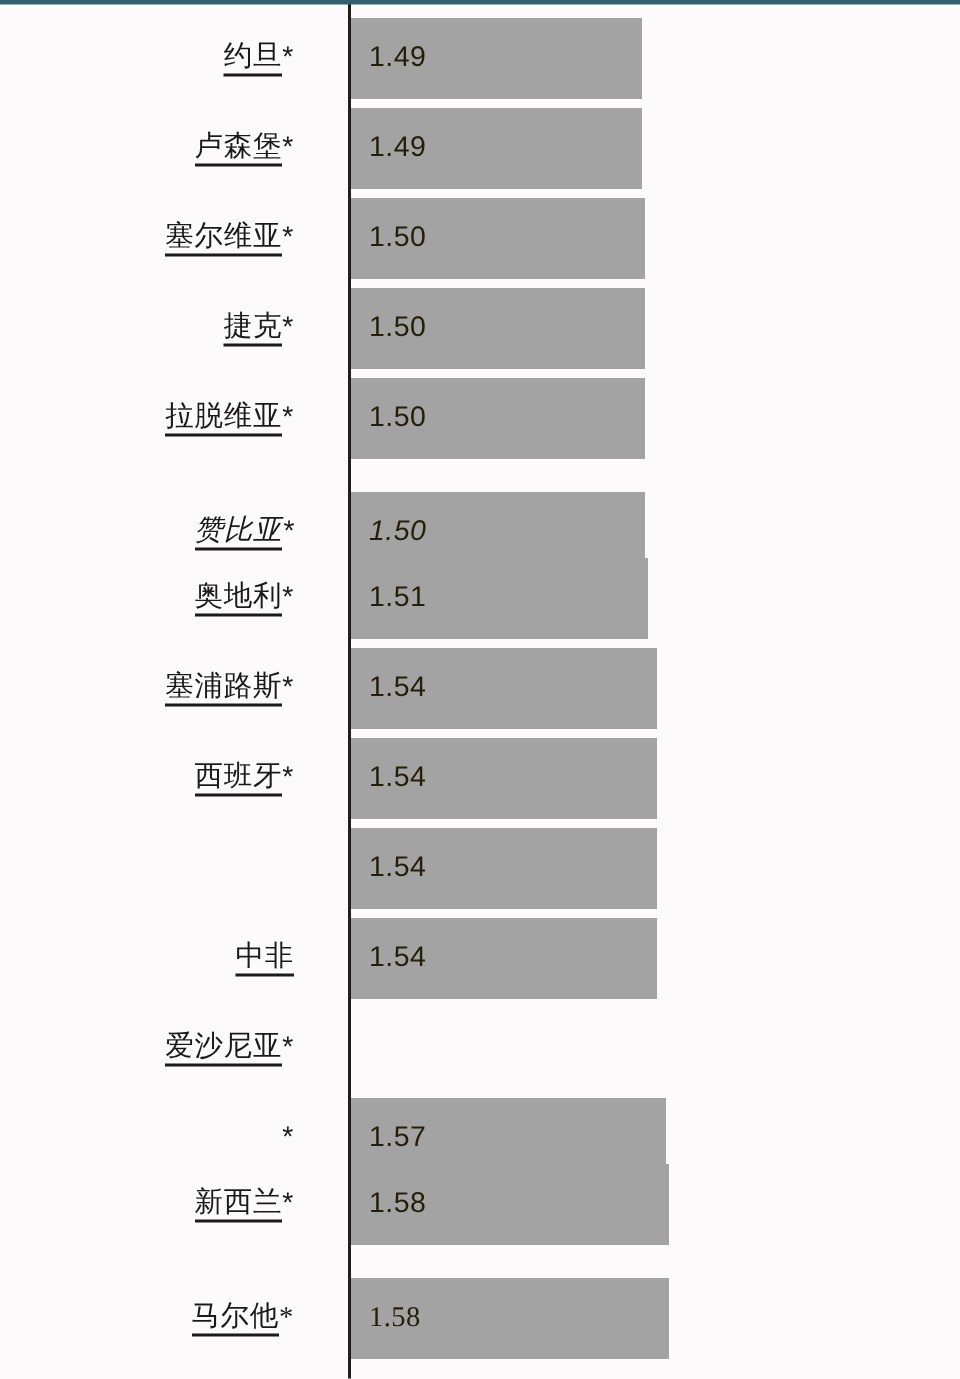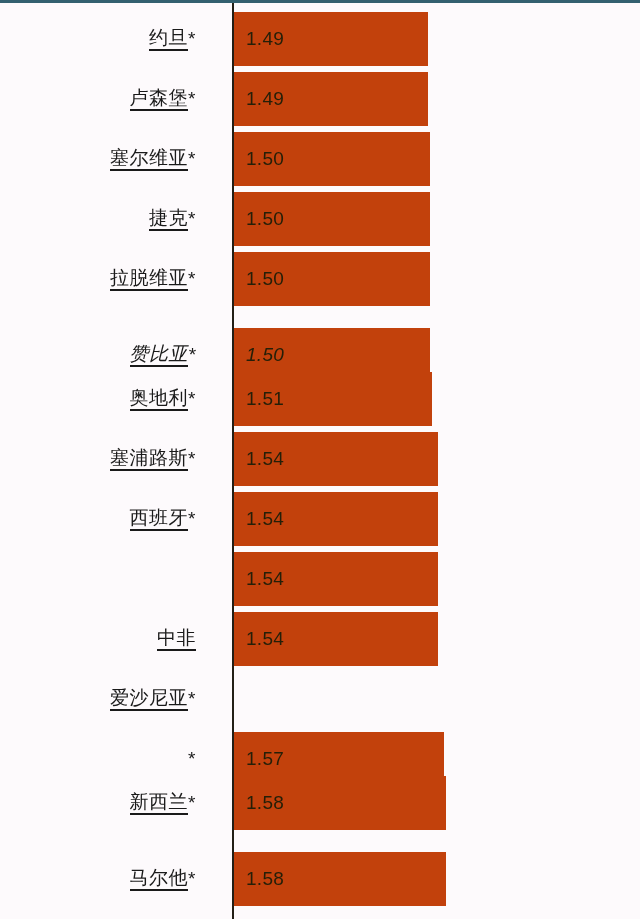--- a/index.html
+++ b/index.html
@@ -78,21 +78,21 @@
   .cat-label .star {
     padding-bottom: 1px;
     line-height: 1.15;
   }
 
   .bar {
     position: absolute;
     left: 234px;
     top: 3px;
     height: 54px;
-    background: #c2410c;
+    background: #a3a3a3;
     display: flex;
     align-items: center;
     z-index: 3;
   }
   .bar-value {
     font-size: 19px;
     color: #241f08;
     padding-left: 12px;
     font-weight: 400;
     letter-spacing: 0.3px;
@@ -218,21 +218,21 @@
       </div>
       <div class="bar-row" style="top: 773px;">
         <div class="cat-label">
           <span class="underlined">新西兰</span>
           <span class="star">*</span>
         </div>
         <div class="bar" style="width: 212px;">
           <span class="bar-value">1.58</span>
         </div>
       </div>
-      <div class="bar-row" style="top: 849px;">
+      <div class="bar-row" style="top: 849px; font-family: Liberation Serif, serif;">
         <div class="cat-label">
           <span class="underlined">马尔他</span>
           <span class="star">*</span>
         </div>
         <div class="bar" style="width: 212px;">
           <span class="bar-value">1.58</span>
         </div>
       </div>
     </div>
 </div>

